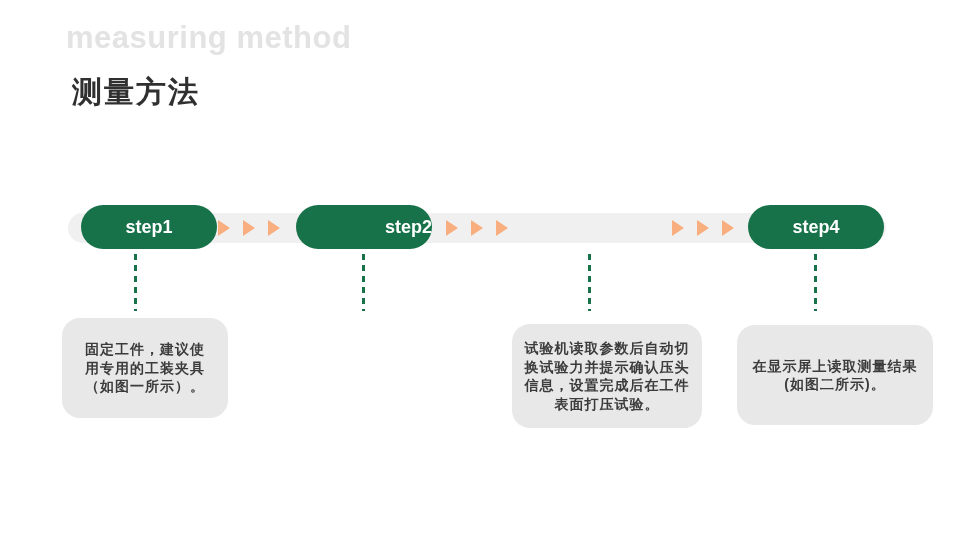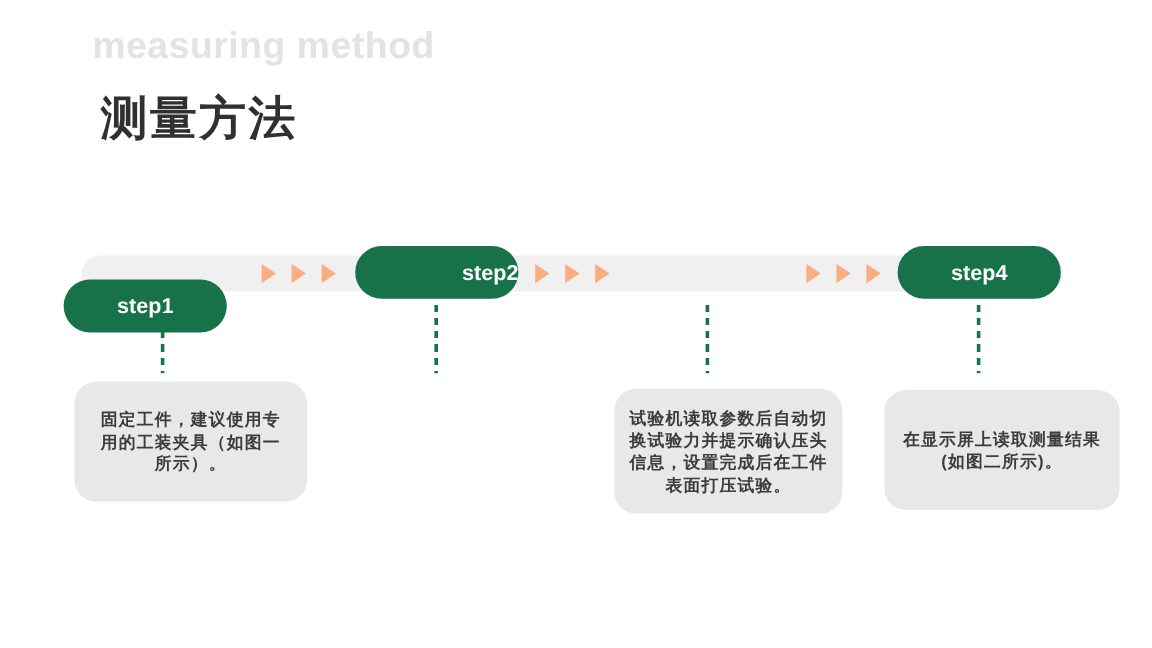--- a/index.html
+++ b/index.html
@@ -16,27 +16,26 @@
     overflow: hidden;
   }
   .title-en {
     position: absolute;
     left: 66px;
     top: 20px;
     font-size: 31px;
     font-weight: 700;
     color: #e3e3e3;
     letter-spacing: 0.5px;
-    margin-left: 11px;
   }
   .title-zh {
     position: absolute;
-    left: 84px;
+    left: 72px;
     top: 72px;
-    font-size: 39px;
+    font-size: 30px;
     font-weight: 700;
     color: #303030;
     letter-spacing: 2px;
   }
   .band {
     position: absolute;
     left: 68px;
     top: 213px;
     width: 818px;
     height: 30px;
@@ -50,21 +49,21 @@
     height: 44px;
     background: #177249;
     border-radius: 22px;
     color: #ffffff;
     font-size: 18px;
     font-weight: 700;
     display: flex;
     align-items: center;
     justify-content: center;
   }
-  .pill-1 { left: 53px; margin-top: 28px; }
+  .pill-1 { left: 81px; }
   .pill-2 { left: 296px; justify-content: flex-end; }
   .pill-3 { left: 522px; }
   .pill-4 { left: 748px; }
   .arrow-group {
     position: absolute;
     top: 214px;
     width: 84px;
     height: 28px;
     display: flex;
     align-items: center;
@@ -104,21 +103,21 @@
     font-size: 14px;
     font-weight: 700;
     line-height: 18.5px;
     letter-spacing: 1px;
     text-align: center;
     display: flex;
     align-items: center;
     justify-content: center;
     box-sizing: border-box;
   }
-  .desc-1 { left: 62px;  top: 318px; width: 194px; height: 100px; padding: 0 20px; }
+  .desc-1 { left: 62px;  top: 318px; width: 166px; height: 100px; padding: 0 20px; }
   .desc-2 { left: 287px; top: 324px; width: 163px; height: 104px; padding: 0 17px; }
   .desc-3 { left: 512px; top: 324px; width: 190px; height: 104px; padding: 0 12px; }
   .desc-4 { left: 737px; top: 325px; width: 196px; height: 100px; padding: 0 13px; }
 </style>
 </head>
 <body>
 
 <div class="slide">
 
   <div class="title-en">measuring method</div>

